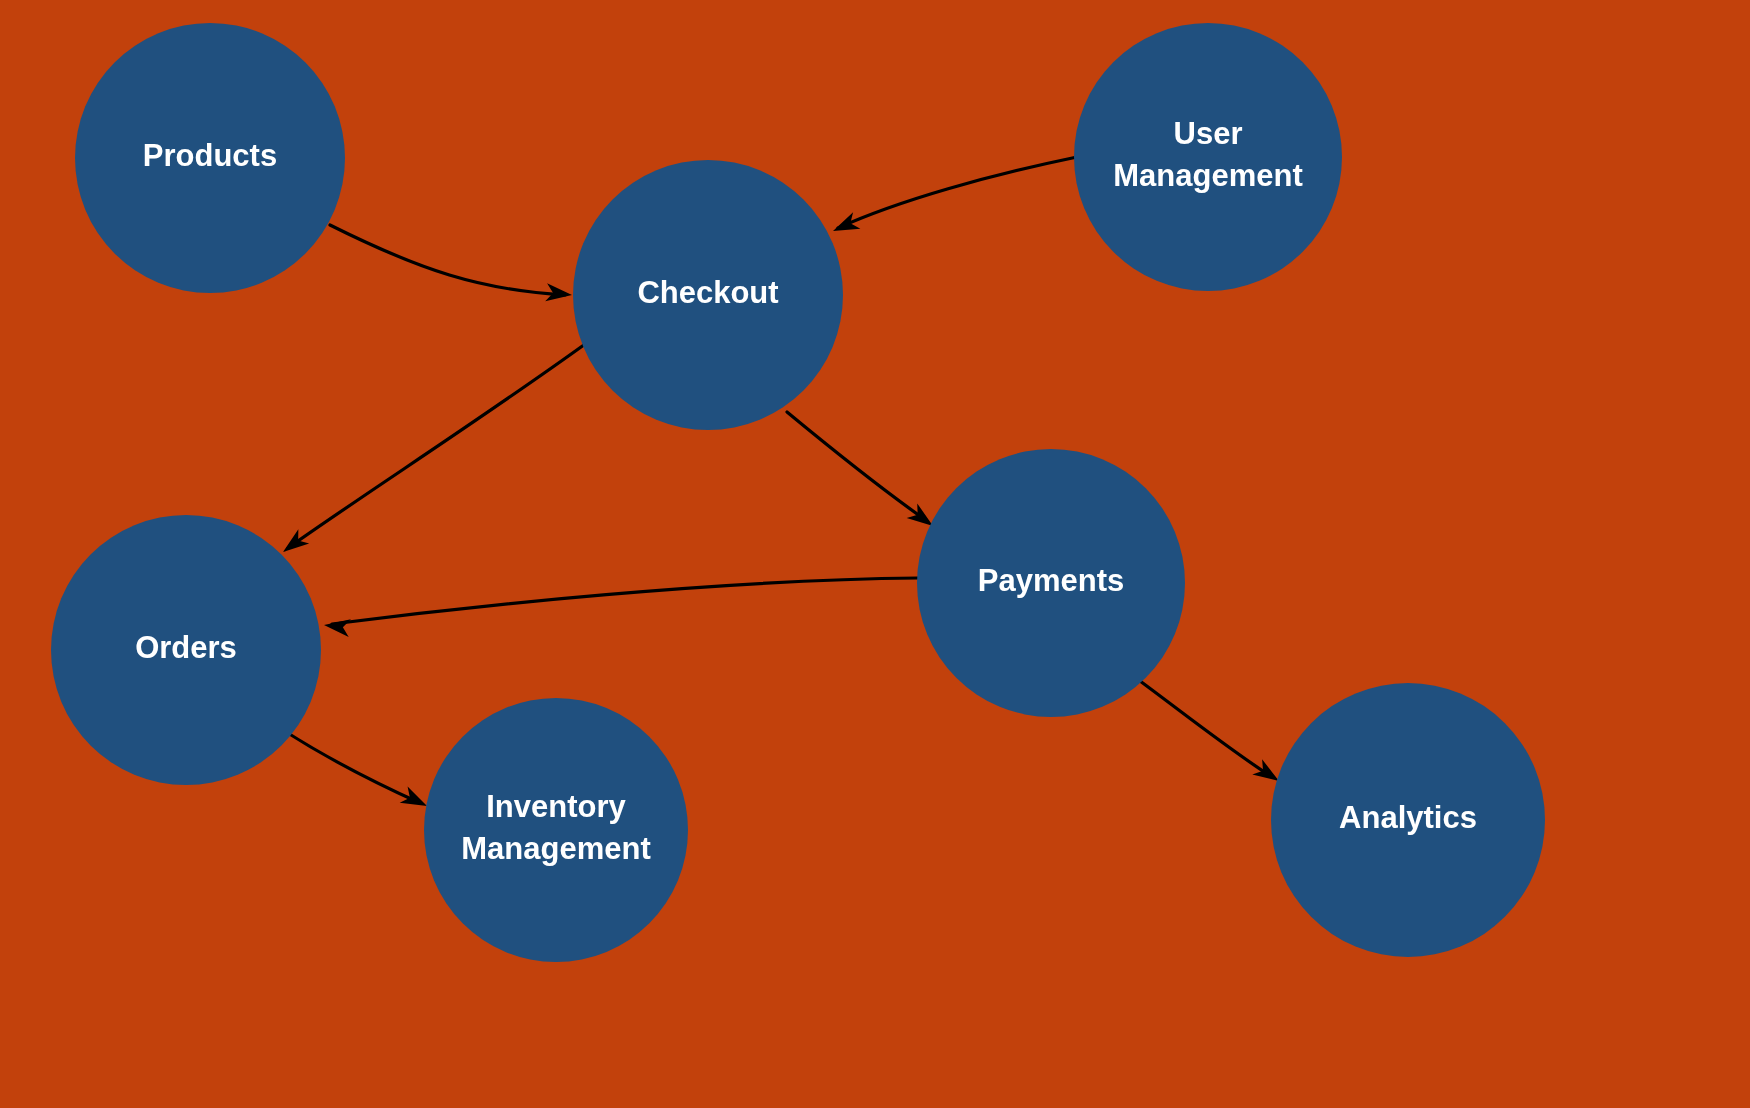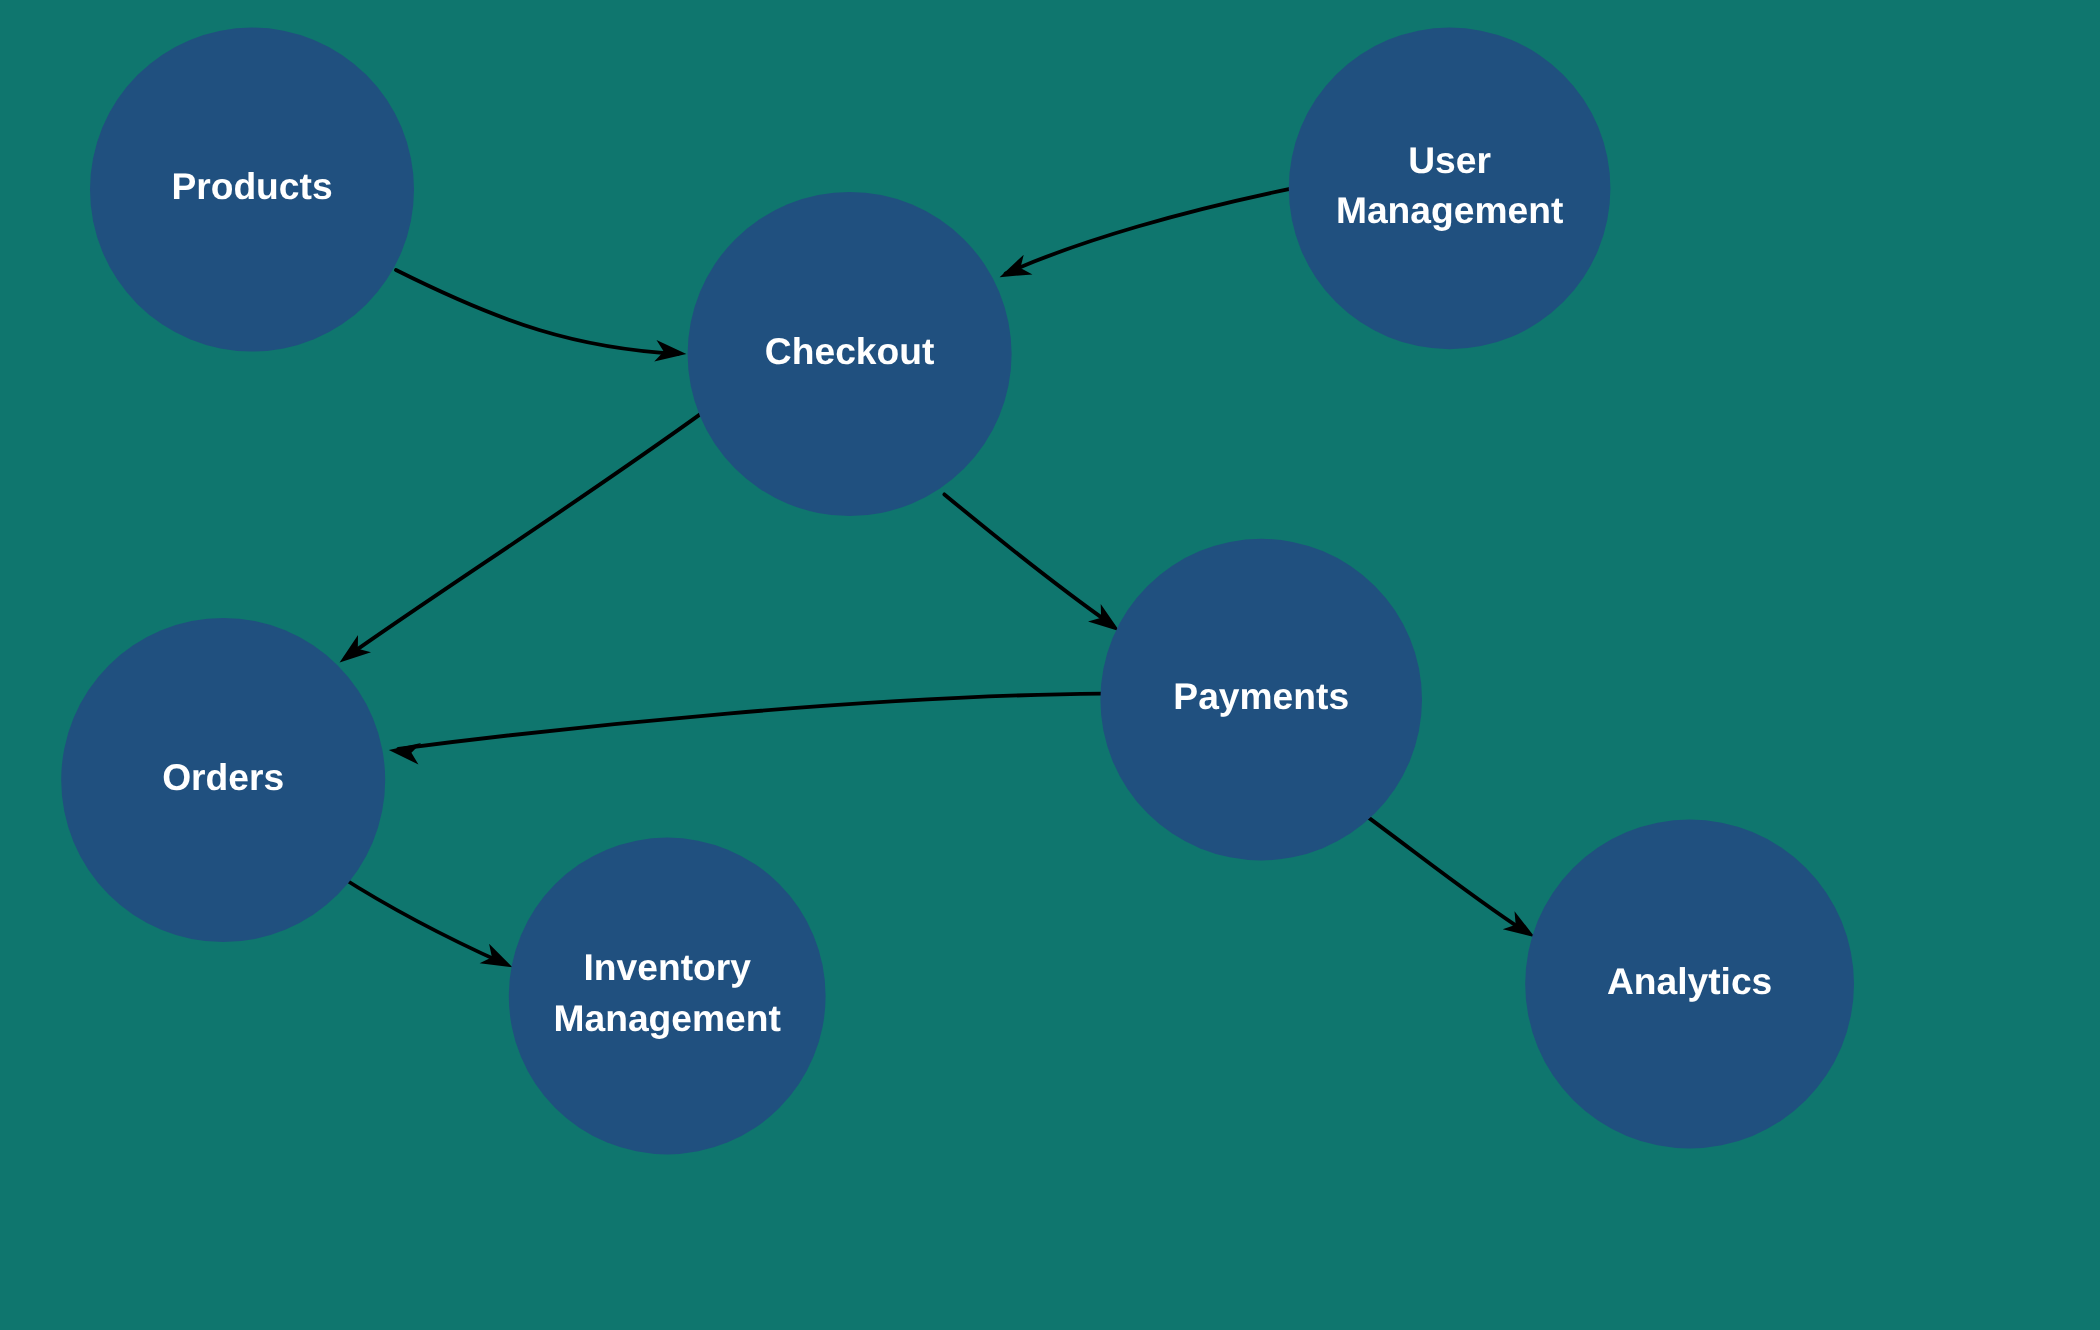--- a/index.html
+++ b/index.html
@@ -11,21 +11,21 @@
   body {
     width: 1750px;
     height: 1108px;
     overflow: hidden;
     font-family: "Liberation Sans", sans-serif;
   }
   #graph-canvas {
     position: relative;
     width: 1750px;
     height: 1108px;
-    background: #0f766e;
+    background: #c2410c;
   }
   svg.graph-svg {
     position: absolute;
     top: 0;
     left: 0;
     width: 1750px;
     height: 1108px;
   }
   .node-circle {
     fill: #20507f;

